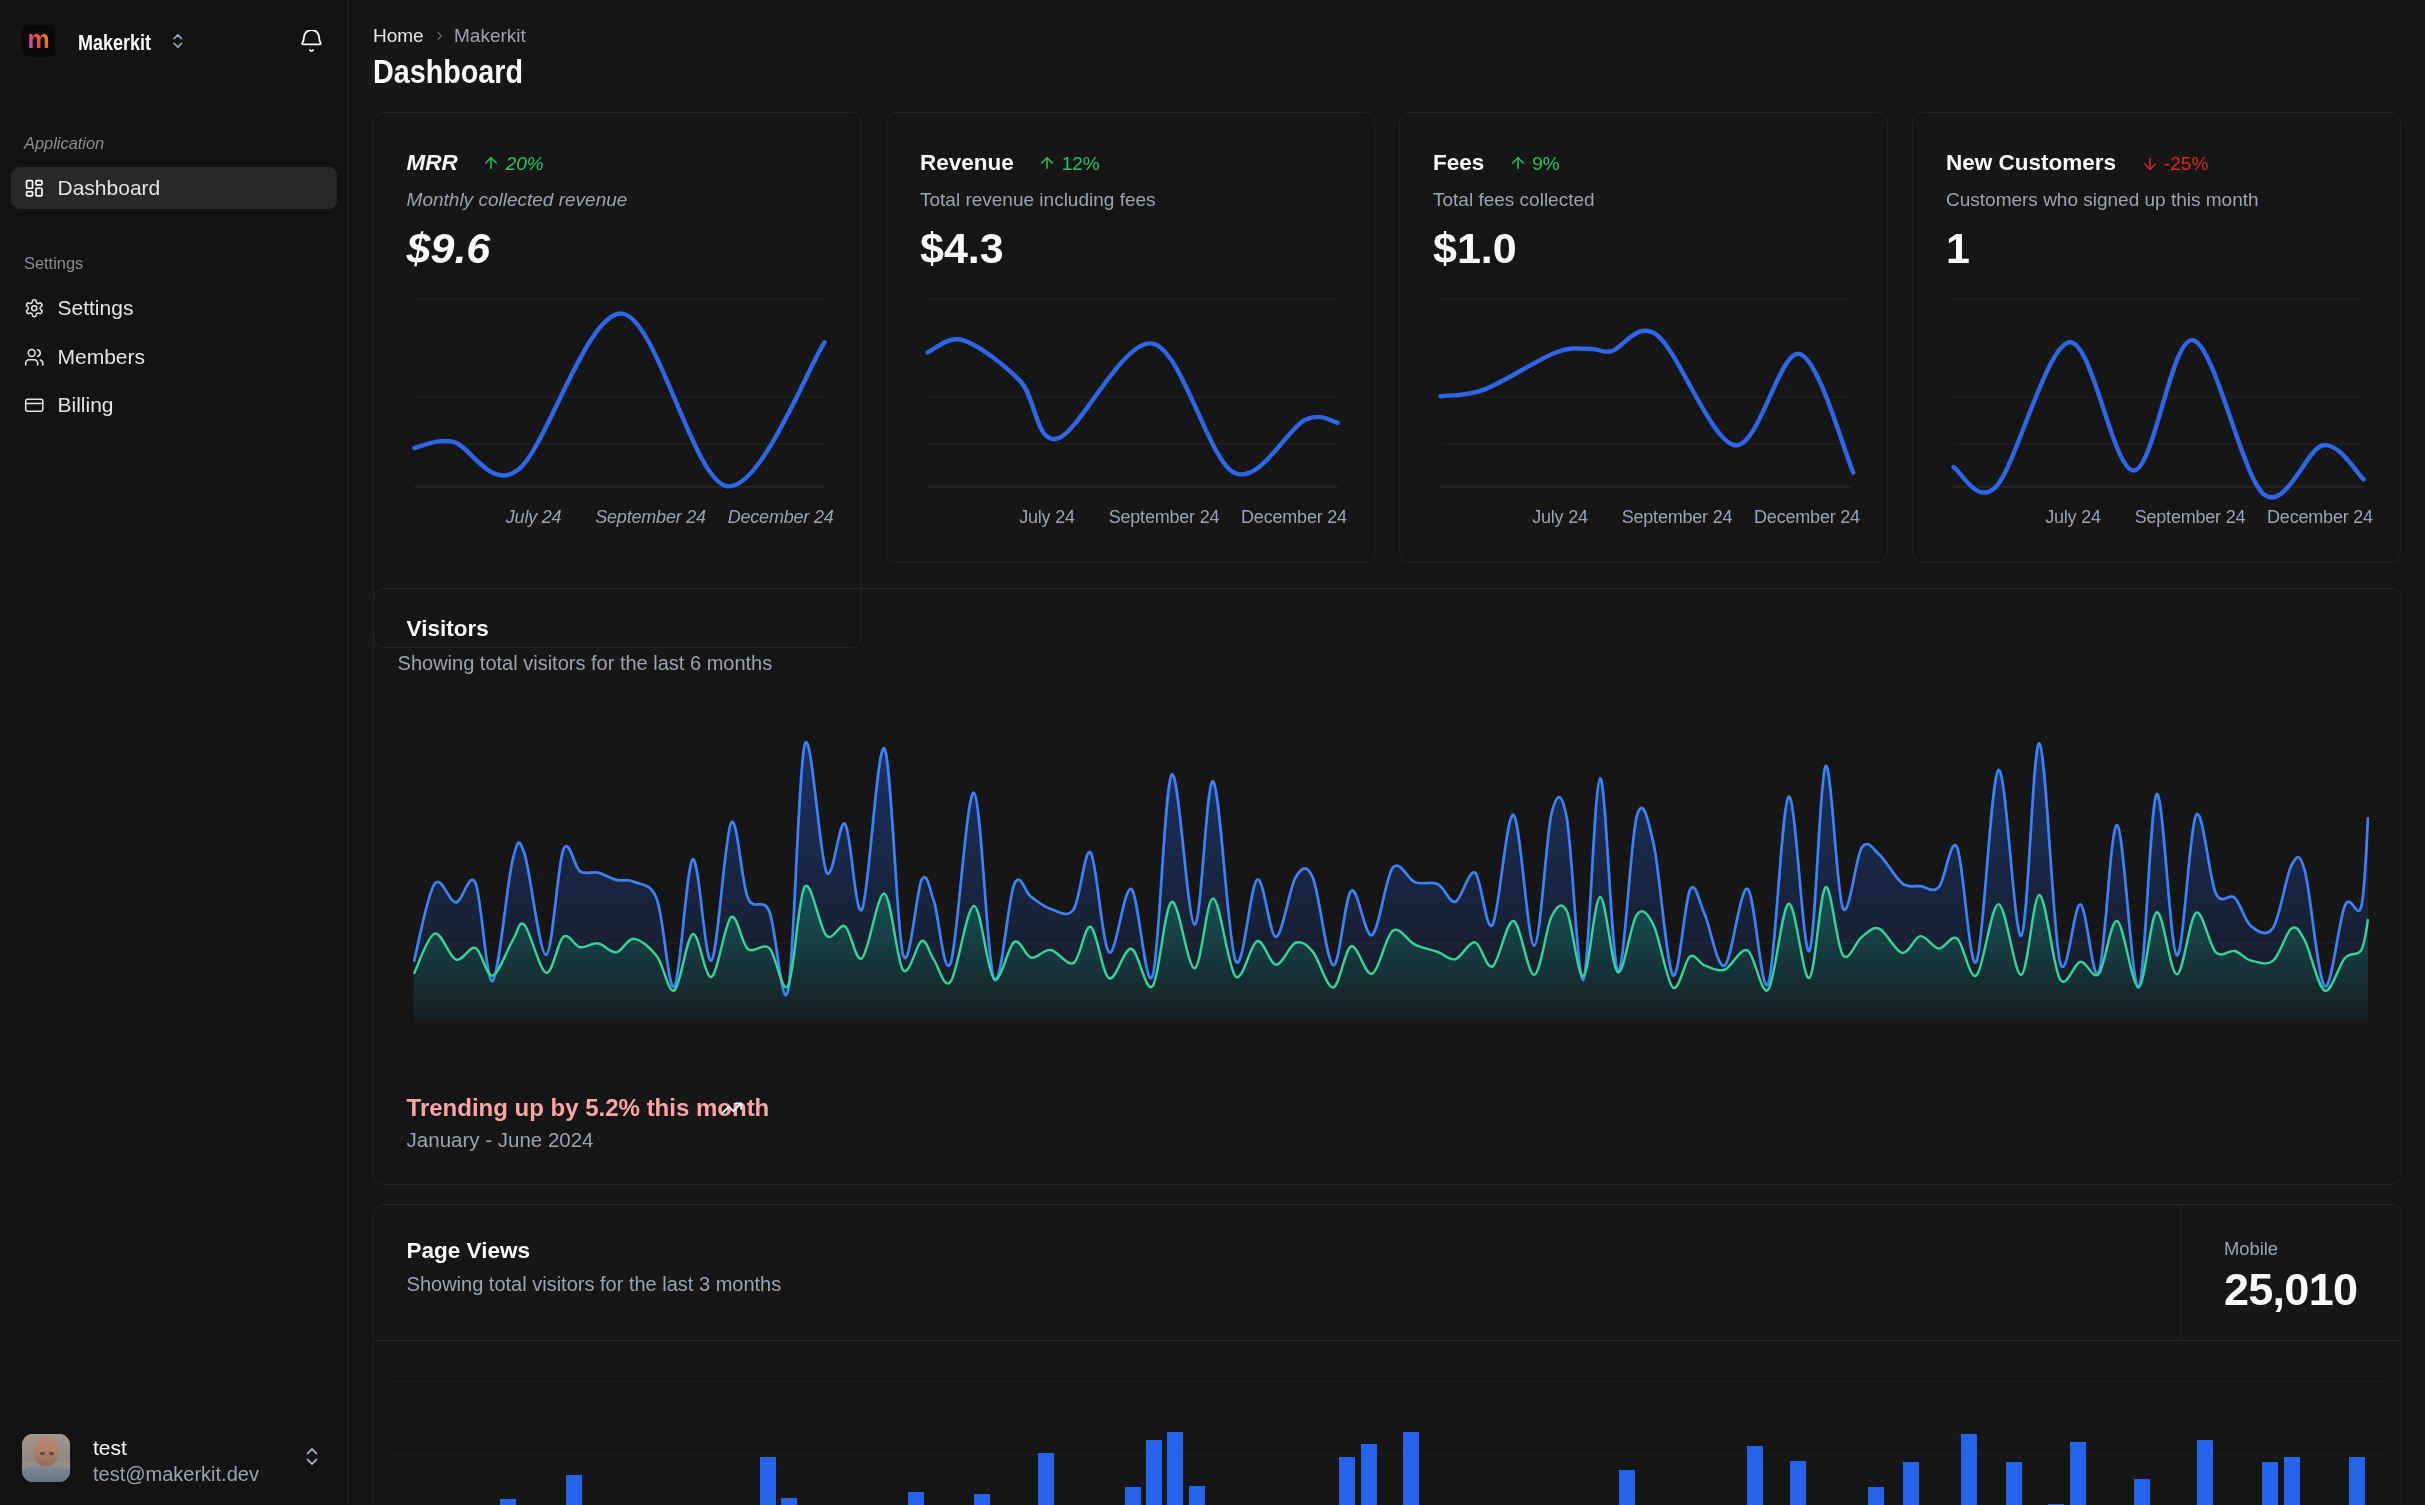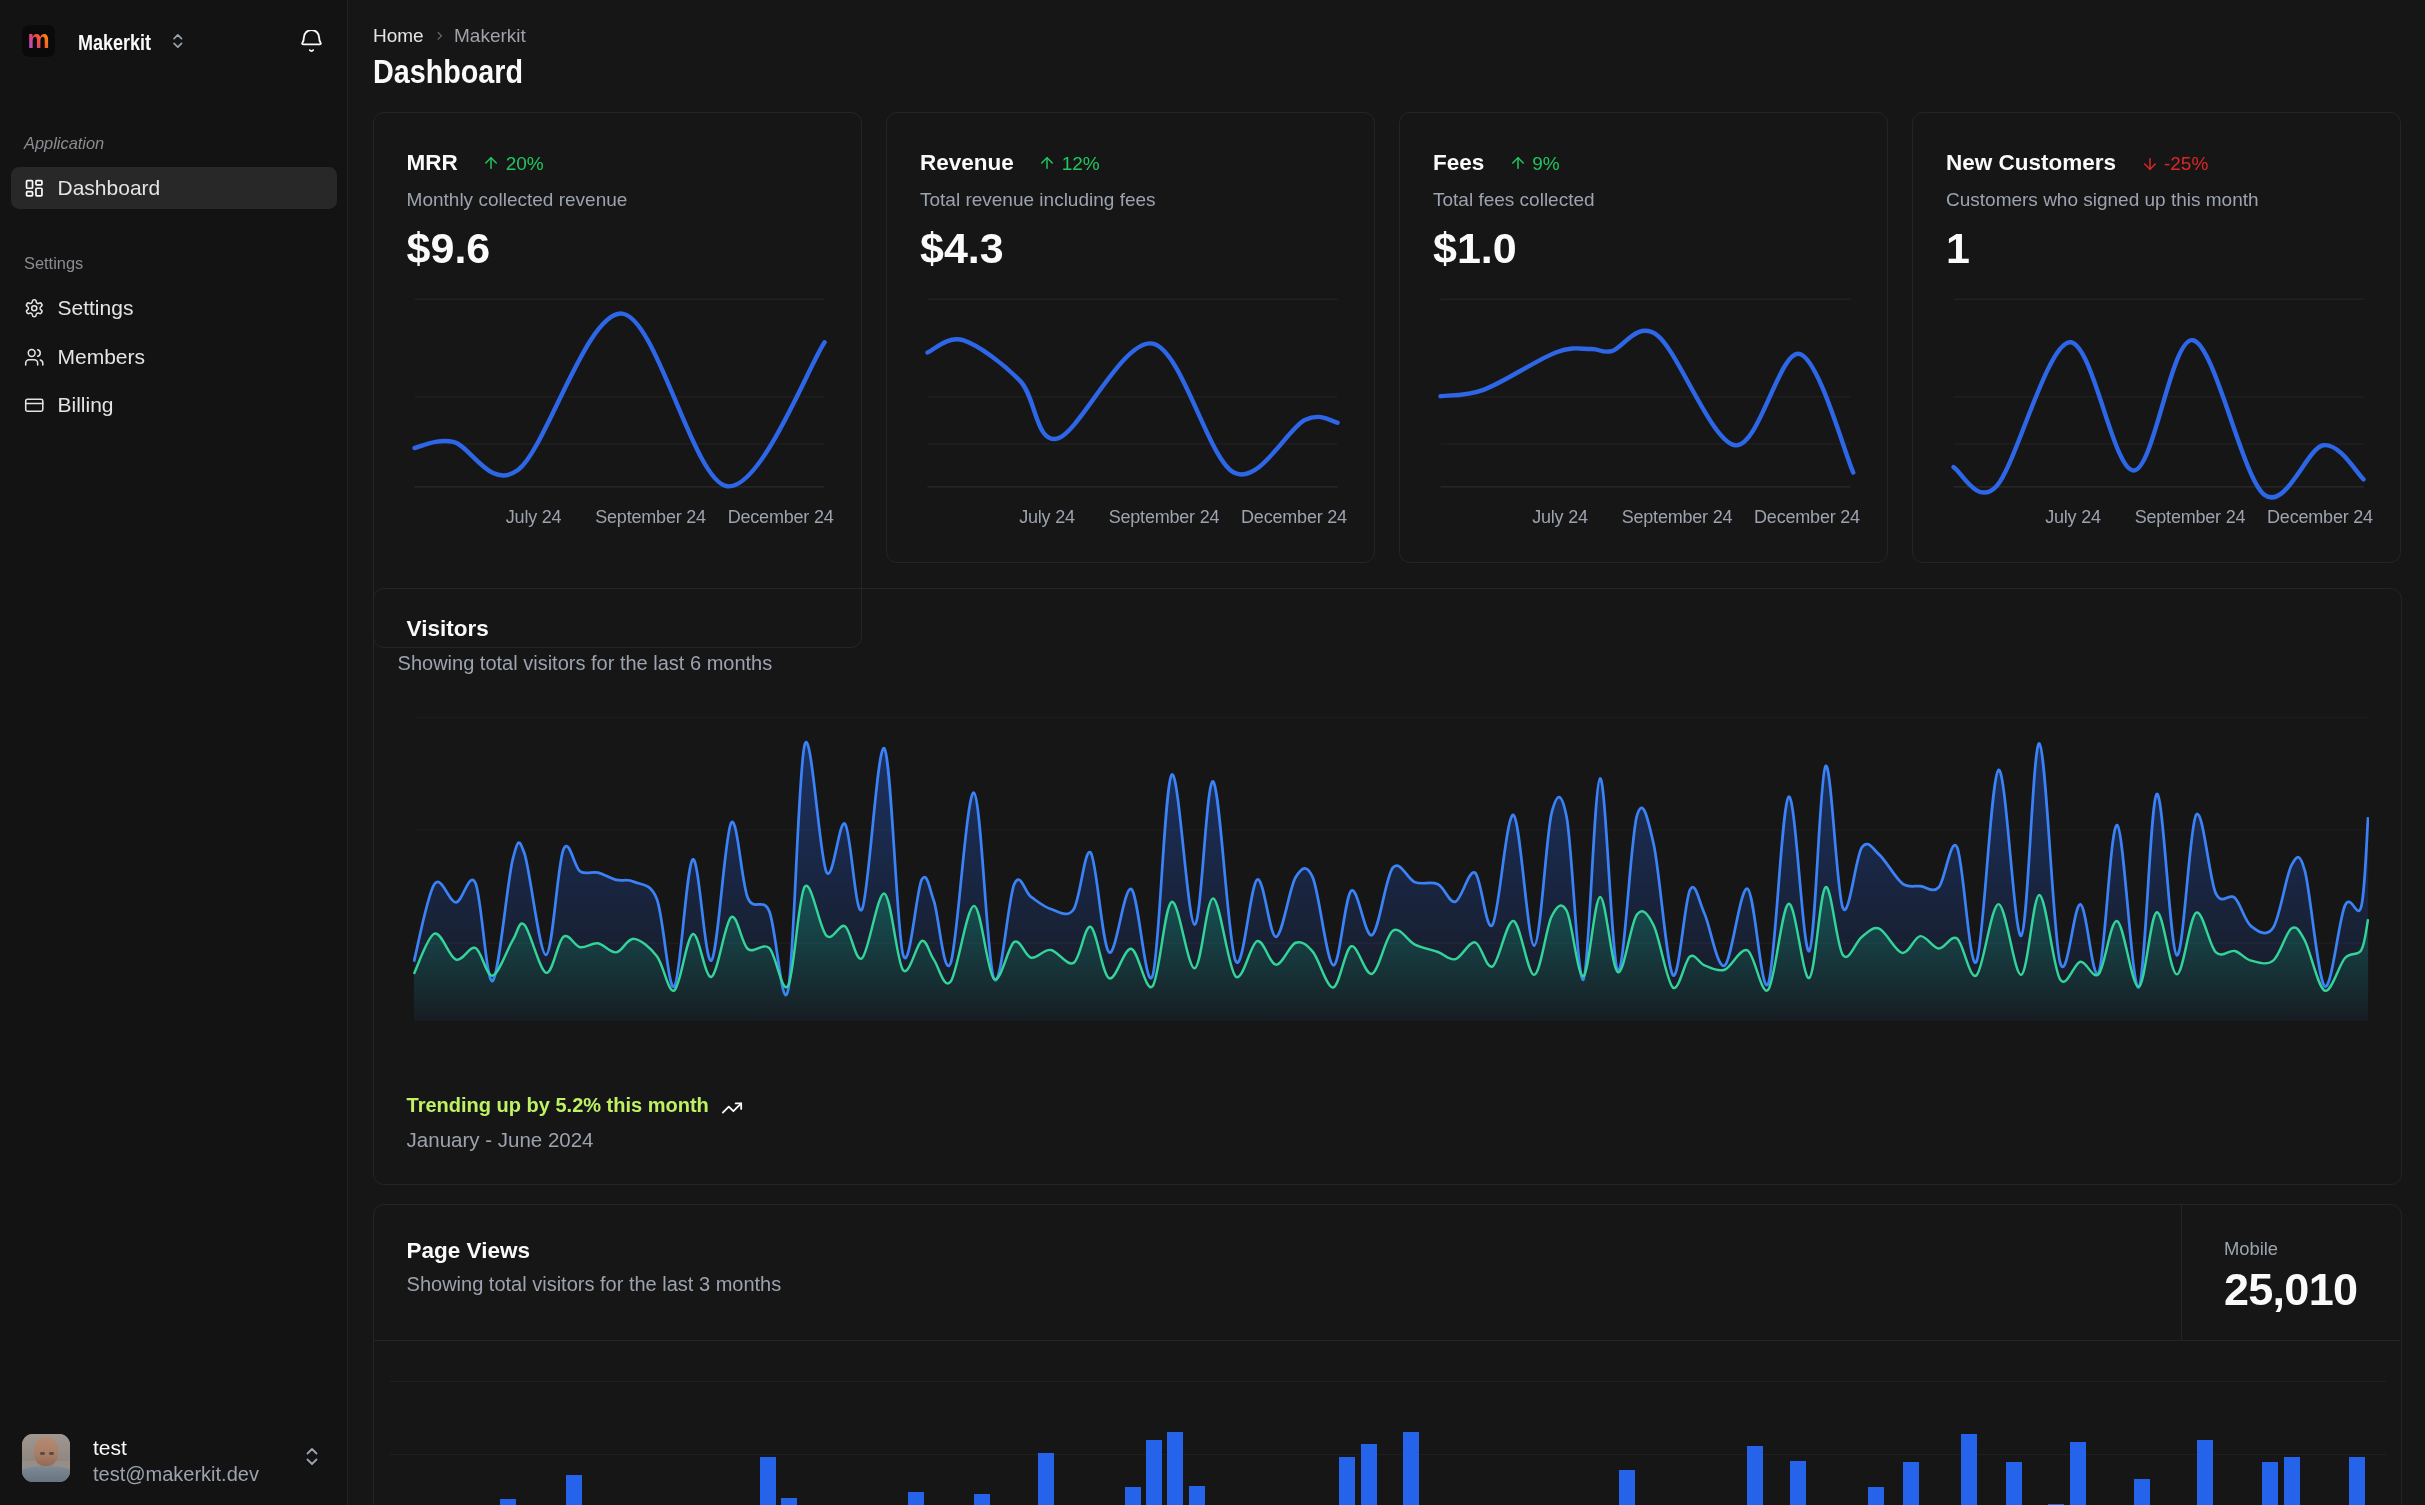--- a/index.html
+++ b/index.html
@@ -101,21 +101,21 @@
 
 <div id="main">
 
   <div class="abs" style="left:25px; top:24.6px; font-size:19px; color:#e4e4e7;">Home</div>
   <svg class="abs" style="left:85px; top:29px;" width="13.6" height="13.6" viewBox="0 0 24 24" fill="none" stroke="#71717a" stroke-width="2" stroke-linecap="round" stroke-linejoin="round">
       <path d="M9 18l6-6-6-6"></path>
     </svg>
   <div class="abs" style="left:106px; top:24.6px; font-size:19px; color:#a1a1aa;">Makerkit</div>
   <div class="abs" style="left:24.6px; top:53px; font-size:33px; font-weight:bold; color:#fafafa; transform:scaleX(0.87); transform-origin:left top;">Dashboard</div>
 
-  <div class="card" style="left:24.6px; top:112px; width:489px; height:536px;">
+  <div class="card" style="left:24.6px; top:112px; width:489px; height:536px;font-style:italic;">
     <div class="abs" style="left:33px; top:37px; white-space:nowrap;"><span class="ctitle">MRR</span><span style="display:inline-block; width:24.6px;"></span><svg style="position:relative;top:2px;" width="18" height="18" viewBox="0 0 24 24" fill="none" stroke="#22c55e" stroke-width="2" stroke-linecap="round" stroke-linejoin="round">
           <path d="M12 19V5"></path>
           <path d="m5 12 7-7 7 7"></path>
         </svg><span class="badge green">&nbsp;20%</span></div>
     <div class="abs" style="left:33px; top:76px;"><span class="csub">Monthly collected revenue</span></div>
     <div class="abs" style="left:33px; top:111px;"><span class="cval">$9.6</span></div>
     <svg class="abs" style="left:0; top:0;" width="489" height="451" viewBox="0 0 716 661">
       <line x1="59" y1="273" x2="660" y2="273" stroke="#212121" stroke-width="2"></line>
         <line x1="59" y1="416" x2="660" y2="416" stroke="#212121" stroke-width="2"></line>
         <line x1="59" y1="485" x2="660" y2="485" stroke="#212121" stroke-width="2"></line>
@@ -207,21 +207,21 @@
     </linearGradient>
   </defs>
   <line x1="0" y1="0" x2="2867" y2="0" stroke="#1f1f1f" stroke-width="2"></line>
   <line x1="0" y1="166" x2="2867" y2="166" stroke="#1d1d1d" stroke-width="2"></line>
   <line x1="0" y1="332" x2="2867" y2="332" stroke="#1d1d1d" stroke-width="2"></line>
   <path d="M0.0,359.1 C5.0,340.1 20.0,259.6 30.2,245.1 C40.5,230.6 51.6,272.2 61.6,271.9 C71.6,271.6 81.3,224.2 90.3,243.5 C99.2,262.7 106.3,393.0 115.4,387.3 C124.5,381.6 137.1,240.4 144.9,209.3 C152.7,178.1 154.0,177.0 162.2,200.3 C170.4,223.6 184.4,350.0 193.9,349.0 C203.4,348.0 210.9,215.0 219.3,194.6 C227.6,174.1 235.3,220.8 243.7,226.4 C252.1,232.0 261.0,226.3 269.9,228.4 C278.7,230.5 287.9,236.7 296.8,239.0 C305.6,241.2 312.9,237.1 322.8,241.8 C332.8,246.6 346.6,241.9 356.5,267.5 C366.4,293.1 373.4,405.2 382.1,395.4 C390.9,385.7 400.1,215.2 409.1,208.9 C418.2,202.5 427.2,366.1 436.5,357.2 C445.9,348.3 456.4,170.8 465.3,155.5 C474.2,140.2 480.6,244.0 489.9,265.5 C499.2,287.1 511.5,262.6 521.4,285.1 C531.3,307.5 540.4,441.1 549.1,400.2 C557.7,359.3 564.2,68.6 573.5,39.8 C582.9,10.9 595.3,207.6 605.1,227.1 C614.9,246.7 623.8,147.7 632.5,156.8 C641.3,165.9 648.0,300.3 657.6,281.8 C667.2,263.4 680.2,35.0 690.2,46.1 C700.2,57.2 708.5,316.6 717.6,348.7 C726.7,380.8 737.5,251.9 745.0,238.7 C752.5,225.5 755.7,249.3 762.8,269.6 C769.9,289.9 777.8,387.1 787.6,360.7 C797.4,334.3 811.0,107.2 821.6,111.1 C832.1,115.0 841.0,361.7 850.9,384.0 C860.8,406.3 871.8,265.0 880.8,245.0 C889.9,225.0 896.5,257.9 905.4,264.0 C914.3,270.0 923.9,278.5 934.3,281.6 C944.7,284.7 958.1,296.1 967.8,282.4 C977.6,268.6 984.2,188.6 992.9,199.0 C1001.6,209.5 1009.9,336.3 1019.8,345.2 C1029.8,354.1 1041.7,246.6 1052.4,252.3 C1063.0,258.1 1073.8,407.7 1083.7,379.8 C1093.6,351.9 1101.4,97.3 1111.7,84.8 C1122.0,72.2 1135.1,303.0 1145.3,304.7 C1155.5,306.3 1162.7,86.0 1172.7,94.8 C1182.7,103.6 1194.6,333.5 1205.4,357.5 C1216.1,381.5 1227.2,244.4 1237.1,238.6 C1247.0,232.7 1255.3,323.1 1264.7,322.6 C1274.2,322.0 1284.6,249.5 1293.6,235.1 C1302.6,220.7 1309.8,214.5 1318.9,236.0 C1328.1,257.6 1339.4,361.2 1348.7,364.3 C1358.1,367.5 1365.8,262.2 1375.3,254.8 C1384.8,247.4 1395.6,325.5 1405.7,319.9 C1415.9,314.2 1425.7,234.0 1436.2,221.1 C1446.6,208.2 1457.6,238.4 1468.6,242.5 C1479.6,246.5 1492.5,240.6 1502.4,245.4 C1512.3,250.1 1519.0,273.8 1528.0,271.0 C1537.1,268.2 1547.7,222.8 1556.8,228.5 C1565.9,234.1 1573.1,319.0 1582.5,304.9 C1591.9,290.8 1603.0,138.9 1613.2,143.9 C1623.3,149.0 1634.2,335.7 1643.5,335.3 C1652.9,334.8 1661.2,172.3 1669.1,141.1 C1677.1,109.9 1683.6,107.5 1691.4,148.2 C1699.1,188.9 1707.6,394.9 1715.8,385.2 C1723.9,375.5 1731.9,92.0 1740.3,89.9 C1748.7,87.7 1757.3,363.1 1766.3,372.4 C1775.2,381.7 1785.3,176.5 1794.1,145.6 C1802.8,114.7 1810.1,148.0 1818.9,186.8 C1827.7,225.7 1838.1,367.6 1847.0,378.7 C1855.8,389.8 1864.4,268.5 1872.1,253.5 C1879.9,238.5 1885.0,270.1 1893.5,288.6 C1901.9,307.1 1912.4,370.8 1922.9,364.7 C1933.4,358.6 1945.8,247.5 1956.5,251.9 C1967.2,256.3 1976.9,413.8 1986.9,391.3 C1997.0,368.9 2006.9,125.0 2016.9,117.0 C2026.9,109.0 2038.0,351.0 2047.0,343.5 C2056.0,336.0 2062.7,82.7 2071.0,72.1 C2079.2,61.6 2087.5,260.2 2096.4,280.1 C2105.3,300.0 2115.2,204.6 2124.2,191.5 C2133.1,178.5 2139.9,193.1 2149.8,201.9 C2159.7,210.6 2173.4,236.3 2183.4,244.0 C2193.5,251.6 2201.1,247.1 2210.0,248.1 C2219.0,249.0 2228.2,259.2 2237.2,249.7 C2246.2,240.3 2254.9,173.0 2264.1,191.2 C2273.3,209.4 2282.4,377.8 2292.5,358.9 C2302.6,340.0 2313.9,84.0 2324.8,77.7 C2335.7,71.3 2348.1,327.3 2358.1,320.9 C2368.1,314.4 2375.4,32.6 2384.8,39.0 C2394.3,45.4 2404.9,319.9 2414.9,359.2 C2424.9,398.5 2435.4,272.2 2444.9,274.8 C2454.4,277.4 2462.9,394.1 2471.9,374.8 C2480.9,355.4 2489.2,155.0 2498.9,158.6 C2508.6,162.3 2520.7,404.3 2530.4,396.8 C2540.0,389.2 2547.6,121.0 2556.9,113.2 C2566.2,105.3 2576.7,344.5 2586.3,349.6 C2596.0,354.7 2605.1,158.9 2614.6,143.7 C2624.1,128.4 2634.0,238.1 2643.4,258.4 C2652.9,278.6 2662.7,257.1 2671.4,265.2 C2680.0,273.3 2685.9,299.6 2695.3,306.9 C2704.7,314.3 2717.8,324.1 2727.7,309.3 C2737.6,294.4 2746.8,231.6 2754.5,217.7 C2762.3,203.8 2766.2,196.5 2774.3,226.1 C2782.4,255.6 2793.5,386.6 2803.3,395.0 C2813.1,403.4 2824.2,295.9 2833.1,276.4 C2842.1,256.9 2851.3,299.6 2857.0,278.0 C2862.6,256.4 2865.3,168.7 2867.0,146.8 L2867,446 L0,446 Z" fill="url(#bf)"></path>
   <path d="M0.0,359.1 C5.0,340.1 20.0,259.6 30.2,245.1 C40.5,230.6 51.6,272.2 61.6,271.9 C71.6,271.6 81.3,224.2 90.3,243.5 C99.2,262.7 106.3,393.0 115.4,387.3 C124.5,381.6 137.1,240.4 144.9,209.3 C152.7,178.1 154.0,177.0 162.2,200.3 C170.4,223.6 184.4,350.0 193.9,349.0 C203.4,348.0 210.9,215.0 219.3,194.6 C227.6,174.1 235.3,220.8 243.7,226.4 C252.1,232.0 261.0,226.3 269.9,228.4 C278.7,230.5 287.9,236.7 296.8,239.0 C305.6,241.2 312.9,237.1 322.8,241.8 C332.8,246.6 346.6,241.9 356.5,267.5 C366.4,293.1 373.4,405.2 382.1,395.4 C390.9,385.7 400.1,215.2 409.1,208.9 C418.2,202.5 427.2,366.1 436.5,357.2 C445.9,348.3 456.4,170.8 465.3,155.5 C474.2,140.2 480.6,244.0 489.9,265.5 C499.2,287.1 511.5,262.6 521.4,285.1 C531.3,307.5 540.4,441.1 549.1,400.2 C557.7,359.3 564.2,68.6 573.5,39.8 C582.9,10.9 595.3,207.6 605.1,227.1 C614.9,246.7 623.8,147.7 632.5,156.8 C641.3,165.9 648.0,300.3 657.6,281.8 C667.2,263.4 680.2,35.0 690.2,46.1 C700.2,57.2 708.5,316.6 717.6,348.7 C726.7,380.8 737.5,251.9 745.0,238.7 C752.5,225.5 755.7,249.3 762.8,269.6 C769.9,289.9 777.8,387.1 787.6,360.7 C797.4,334.3 811.0,107.2 821.6,111.1 C832.1,115.0 841.0,361.7 850.9,384.0 C860.8,406.3 871.8,265.0 880.8,245.0 C889.9,225.0 896.5,257.9 905.4,264.0 C914.3,270.0 923.9,278.5 934.3,281.6 C944.7,284.7 958.1,296.1 967.8,282.4 C977.6,268.6 984.2,188.6 992.9,199.0 C1001.6,209.5 1009.9,336.3 1019.8,345.2 C1029.8,354.1 1041.7,246.6 1052.4,252.3 C1063.0,258.1 1073.8,407.7 1083.7,379.8 C1093.6,351.9 1101.4,97.3 1111.7,84.8 C1122.0,72.2 1135.1,303.0 1145.3,304.7 C1155.5,306.3 1162.7,86.0 1172.7,94.8 C1182.7,103.6 1194.6,333.5 1205.4,357.5 C1216.1,381.5 1227.2,244.4 1237.1,238.6 C1247.0,232.7 1255.3,323.1 1264.7,322.6 C1274.2,322.0 1284.6,249.5 1293.6,235.1 C1302.6,220.7 1309.8,214.5 1318.9,236.0 C1328.1,257.6 1339.4,361.2 1348.7,364.3 C1358.1,367.5 1365.8,262.2 1375.3,254.8 C1384.8,247.4 1395.6,325.5 1405.7,319.9 C1415.9,314.2 1425.7,234.0 1436.2,221.1 C1446.6,208.2 1457.6,238.4 1468.6,242.5 C1479.6,246.5 1492.5,240.6 1502.4,245.4 C1512.3,250.1 1519.0,273.8 1528.0,271.0 C1537.1,268.2 1547.7,222.8 1556.8,228.5 C1565.9,234.1 1573.1,319.0 1582.5,304.9 C1591.9,290.8 1603.0,138.9 1613.2,143.9 C1623.3,149.0 1634.2,335.7 1643.5,335.3 C1652.9,334.8 1661.2,172.3 1669.1,141.1 C1677.1,109.9 1683.6,107.5 1691.4,148.2 C1699.1,188.9 1707.6,394.9 1715.8,385.2 C1723.9,375.5 1731.9,92.0 1740.3,89.9 C1748.7,87.7 1757.3,363.1 1766.3,372.4 C1775.2,381.7 1785.3,176.5 1794.1,145.6 C1802.8,114.7 1810.1,148.0 1818.9,186.8 C1827.7,225.7 1838.1,367.6 1847.0,378.7 C1855.8,389.8 1864.4,268.5 1872.1,253.5 C1879.9,238.5 1885.0,270.1 1893.5,288.6 C1901.9,307.1 1912.4,370.8 1922.9,364.7 C1933.4,358.6 1945.8,247.5 1956.5,251.9 C1967.2,256.3 1976.9,413.8 1986.9,391.3 C1997.0,368.9 2006.9,125.0 2016.9,117.0 C2026.9,109.0 2038.0,351.0 2047.0,343.5 C2056.0,336.0 2062.7,82.7 2071.0,72.1 C2079.2,61.6 2087.5,260.2 2096.4,280.1 C2105.3,300.0 2115.2,204.6 2124.2,191.5 C2133.1,178.5 2139.9,193.1 2149.8,201.9 C2159.7,210.6 2173.4,236.3 2183.4,244.0 C2193.5,251.6 2201.1,247.1 2210.0,248.1 C2219.0,249.0 2228.2,259.2 2237.2,249.7 C2246.2,240.3 2254.9,173.0 2264.1,191.2 C2273.3,209.4 2282.4,377.8 2292.5,358.9 C2302.6,340.0 2313.9,84.0 2324.8,77.7 C2335.7,71.3 2348.1,327.3 2358.1,320.9 C2368.1,314.4 2375.4,32.6 2384.8,39.0 C2394.3,45.4 2404.9,319.9 2414.9,359.2 C2424.9,398.5 2435.4,272.2 2444.9,274.8 C2454.4,277.4 2462.9,394.1 2471.9,374.8 C2480.9,355.4 2489.2,155.0 2498.9,158.6 C2508.6,162.3 2520.7,404.3 2530.4,396.8 C2540.0,389.2 2547.6,121.0 2556.9,113.2 C2566.2,105.3 2576.7,344.5 2586.3,349.6 C2596.0,354.7 2605.1,158.9 2614.6,143.7 C2624.1,128.4 2634.0,238.1 2643.4,258.4 C2652.9,278.6 2662.7,257.1 2671.4,265.2 C2680.0,273.3 2685.9,299.6 2695.3,306.9 C2704.7,314.3 2717.8,324.1 2727.7,309.3 C2737.6,294.4 2746.8,231.6 2754.5,217.7 C2762.3,203.8 2766.2,196.5 2774.3,226.1 C2782.4,255.6 2793.5,386.6 2803.3,395.0 C2813.1,403.4 2824.2,295.9 2833.1,276.4 C2842.1,256.9 2851.3,299.6 2857.0,278.0 C2862.6,256.4 2865.3,168.7 2867.0,146.8" fill="none" stroke="#3b82f6" stroke-width="4"></path>
   <path d="M0.0,377.1 C5.0,367.2 20.0,321.5 30.2,317.9 C40.5,314.4 51.6,352.4 61.6,355.9 C71.6,359.4 81.3,335.0 90.3,338.9 C99.2,342.9 106.3,381.4 115.4,379.5 C124.5,377.6 137.1,340.2 144.9,327.7 C152.7,315.3 154.0,297.1 162.2,305.0 C170.4,313.0 184.4,372.4 193.9,375.3 C203.4,378.2 210.9,328.7 219.3,322.4 C227.6,316.2 235.3,336.1 243.7,337.7 C252.1,339.3 261.0,330.8 269.9,332.0 C278.7,333.3 287.9,346.3 296.8,345.3 C305.6,344.2 312.9,324.5 322.8,325.5 C332.8,326.4 346.6,338.4 356.5,351.0 C366.4,363.6 373.4,406.5 382.1,401.1 C390.9,395.7 400.1,321.9 409.1,318.6 C418.2,315.3 427.2,385.3 436.5,381.2 C445.9,377.0 456.4,300.5 465.3,293.7 C474.2,286.8 480.6,332.8 489.9,340.4 C499.2,347.9 511.5,330.1 521.4,339.1 C531.3,348.1 540.4,409.2 549.1,394.2 C557.7,379.1 564.2,261.0 573.5,248.8 C582.9,236.6 595.3,311.1 605.1,320.8 C614.9,330.5 623.8,301.6 632.5,307.1 C641.3,312.6 648.0,361.7 657.6,353.7 C667.2,345.7 680.2,256.2 690.2,259.1 C700.2,262.0 708.5,359.6 717.6,371.2 C726.7,382.8 737.5,331.1 745.0,328.6 C752.5,326.1 755.7,346.1 762.8,356.0 C769.9,365.9 777.8,401.1 787.6,388.0 C797.4,374.8 811.0,277.8 821.6,277.1 C832.1,276.4 841.0,375.1 850.9,383.9 C860.8,392.7 871.8,335.1 880.8,330.0 C889.9,324.8 896.5,351.2 905.4,353.1 C914.3,355.1 923.9,340.4 934.3,341.7 C944.7,342.9 958.1,366.4 967.8,360.8 C977.6,355.2 984.2,304.2 992.9,307.9 C1001.6,311.7 1009.9,377.8 1019.8,383.1 C1029.8,388.5 1041.7,338.0 1052.4,340.0 C1063.0,342.0 1073.8,406.6 1083.7,395.1 C1093.6,383.6 1101.4,275.5 1111.7,271.1 C1122.0,266.7 1135.1,369.5 1145.3,368.7 C1155.5,367.8 1162.7,264.1 1172.7,266.1 C1182.7,268.0 1194.6,369.9 1205.4,380.4 C1216.1,390.8 1227.2,331.7 1237.1,328.8 C1247.0,326.0 1255.3,362.9 1264.7,363.3 C1274.2,363.7 1284.6,334.4 1293.6,331.2 C1302.6,328.1 1309.8,333.6 1318.9,344.6 C1328.1,355.5 1339.4,398.2 1348.7,396.8 C1358.1,395.4 1365.8,339.6 1375.3,336.3 C1384.8,333.0 1395.6,380.5 1405.7,376.7 C1415.9,372.9 1425.7,320.6 1436.2,313.5 C1446.6,306.3 1457.6,328.8 1468.6,334.0 C1479.6,339.2 1492.5,341.2 1502.4,344.8 C1512.3,348.4 1519.0,357.7 1528.0,355.3 C1537.1,352.9 1547.7,328.8 1556.8,330.6 C1565.9,332.3 1573.1,371.1 1582.5,365.9 C1591.9,360.6 1603.0,297.1 1613.2,299.2 C1623.3,301.3 1634.2,379.4 1643.5,378.3 C1652.9,377.2 1661.2,308.2 1669.1,292.6 C1677.1,277.0 1683.6,270.0 1691.4,284.6 C1699.1,299.3 1707.6,383.8 1715.8,380.4 C1723.9,376.9 1731.9,265.1 1740.3,264.1 C1748.7,263.1 1757.3,370.0 1766.3,374.4 C1775.2,378.7 1785.3,301.4 1794.1,290.0 C1802.8,278.6 1810.1,288.2 1818.9,306.0 C1827.7,323.8 1838.1,389.2 1847.0,396.8 C1855.8,404.4 1864.4,356.9 1872.1,351.5 C1879.9,346.1 1885.0,361.1 1893.5,364.4 C1901.9,367.6 1912.4,374.5 1922.9,370.8 C1933.4,367.1 1945.8,337.4 1956.5,342.3 C1967.2,347.2 1976.9,411.5 1986.9,400.1 C1997.0,388.7 2006.9,276.7 2016.9,273.9 C2026.9,271.0 2038.0,387.0 2047.0,383.0 C2056.0,378.9 2062.7,255.3 2071.0,249.7 C2079.2,244.1 2087.5,337.2 2096.4,349.3 C2105.3,361.5 2115.2,329.0 2124.2,322.6 C2133.1,316.1 2139.9,306.7 2149.8,310.5 C2159.7,314.4 2173.4,344.1 2183.4,346.0 C2193.5,347.8 2201.1,322.6 2210.0,321.5 C2219.0,320.5 2228.2,339.0 2237.2,339.6 C2246.2,340.2 2254.9,318.5 2264.1,325.1 C2273.3,331.6 2282.4,387.4 2292.5,378.9 C2302.6,370.5 2313.9,274.6 2324.8,274.5 C2335.7,274.4 2348.1,380.6 2358.1,378.4 C2368.1,376.1 2375.4,260.0 2384.8,261.1 C2394.3,262.1 2404.9,368.2 2414.9,384.5 C2424.9,400.8 2435.4,360.3 2444.9,359.0 C2454.4,357.7 2462.9,386.7 2471.9,376.8 C2480.9,366.9 2489.2,296.2 2498.9,299.4 C2508.6,302.6 2520.7,398.1 2530.4,395.9 C2540.0,393.8 2547.6,289.4 2556.9,286.4 C2566.2,283.3 2576.7,377.5 2586.3,377.6 C2596.0,377.8 2605.1,292.6 2614.6,287.1 C2624.1,281.7 2634.0,335.8 2643.4,345.1 C2652.9,354.5 2662.7,341.3 2671.4,343.3 C2680.0,345.4 2685.9,355.0 2695.3,357.4 C2704.7,359.7 2717.8,365.3 2727.7,357.4 C2737.6,349.6 2746.8,315.1 2754.5,310.2 C2762.3,305.3 2766.2,313.0 2774.3,328.2 C2782.4,343.4 2793.5,397.1 2803.3,401.4 C2813.1,405.6 2824.2,363.5 2833.1,353.6 C2842.1,343.7 2851.3,351.5 2857.0,342.0 C2862.6,332.5 2865.3,304.2 2867.0,296.6 L2867,446 L0,446 Z" fill="url(#gf)"></path>
   <path d="M0.0,377.1 C5.0,367.2 20.0,321.5 30.2,317.9 C40.5,314.4 51.6,352.4 61.6,355.9 C71.6,359.4 81.3,335.0 90.3,338.9 C99.2,342.9 106.3,381.4 115.4,379.5 C124.5,377.6 137.1,340.2 144.9,327.7 C152.7,315.3 154.0,297.1 162.2,305.0 C170.4,313.0 184.4,372.4 193.9,375.3 C203.4,378.2 210.9,328.7 219.3,322.4 C227.6,316.2 235.3,336.1 243.7,337.7 C252.1,339.3 261.0,330.8 269.9,332.0 C278.7,333.3 287.9,346.3 296.8,345.3 C305.6,344.2 312.9,324.5 322.8,325.5 C332.8,326.4 346.6,338.4 356.5,351.0 C366.4,363.6 373.4,406.5 382.1,401.1 C390.9,395.7 400.1,321.9 409.1,318.6 C418.2,315.3 427.2,385.3 436.5,381.2 C445.9,377.0 456.4,300.5 465.3,293.7 C474.2,286.8 480.6,332.8 489.9,340.4 C499.2,347.9 511.5,330.1 521.4,339.1 C531.3,348.1 540.4,409.2 549.1,394.2 C557.7,379.1 564.2,261.0 573.5,248.8 C582.9,236.6 595.3,311.1 605.1,320.8 C614.9,330.5 623.8,301.6 632.5,307.1 C641.3,312.6 648.0,361.7 657.6,353.7 C667.2,345.7 680.2,256.2 690.2,259.1 C700.2,262.0 708.5,359.6 717.6,371.2 C726.7,382.8 737.5,331.1 745.0,328.6 C752.5,326.1 755.7,346.1 762.8,356.0 C769.9,365.9 777.8,401.1 787.6,388.0 C797.4,374.8 811.0,277.8 821.6,277.1 C832.1,276.4 841.0,375.1 850.9,383.9 C860.8,392.7 871.8,335.1 880.8,330.0 C889.9,324.8 896.5,351.2 905.4,353.1 C914.3,355.1 923.9,340.4 934.3,341.7 C944.7,342.9 958.1,366.4 967.8,360.8 C977.6,355.2 984.2,304.2 992.9,307.9 C1001.6,311.7 1009.9,377.8 1019.8,383.1 C1029.8,388.5 1041.7,338.0 1052.4,340.0 C1063.0,342.0 1073.8,406.6 1083.7,395.1 C1093.6,383.6 1101.4,275.5 1111.7,271.1 C1122.0,266.7 1135.1,369.5 1145.3,368.7 C1155.5,367.8 1162.7,264.1 1172.7,266.1 C1182.7,268.0 1194.6,369.9 1205.4,380.4 C1216.1,390.8 1227.2,331.7 1237.1,328.8 C1247.0,326.0 1255.3,362.9 1264.7,363.3 C1274.2,363.7 1284.6,334.4 1293.6,331.2 C1302.6,328.1 1309.8,333.6 1318.9,344.6 C1328.1,355.5 1339.4,398.2 1348.7,396.8 C1358.1,395.4 1365.8,339.6 1375.3,336.3 C1384.8,333.0 1395.6,380.5 1405.7,376.7 C1415.9,372.9 1425.7,320.6 1436.2,313.5 C1446.6,306.3 1457.6,328.8 1468.6,334.0 C1479.6,339.2 1492.5,341.2 1502.4,344.8 C1512.3,348.4 1519.0,357.7 1528.0,355.3 C1537.1,352.9 1547.7,328.8 1556.8,330.6 C1565.9,332.3 1573.1,371.1 1582.5,365.9 C1591.9,360.6 1603.0,297.1 1613.2,299.2 C1623.3,301.3 1634.2,379.4 1643.5,378.3 C1652.9,377.2 1661.2,308.2 1669.1,292.6 C1677.1,277.0 1683.6,270.0 1691.4,284.6 C1699.1,299.3 1707.6,383.8 1715.8,380.4 C1723.9,376.9 1731.9,265.1 1740.3,264.1 C1748.7,263.1 1757.3,370.0 1766.3,374.4 C1775.2,378.7 1785.3,301.4 1794.1,290.0 C1802.8,278.6 1810.1,288.2 1818.9,306.0 C1827.7,323.8 1838.1,389.2 1847.0,396.8 C1855.8,404.4 1864.4,356.9 1872.1,351.5 C1879.9,346.1 1885.0,361.1 1893.5,364.4 C1901.9,367.6 1912.4,374.5 1922.9,370.8 C1933.4,367.1 1945.8,337.4 1956.5,342.3 C1967.2,347.2 1976.9,411.5 1986.9,400.1 C1997.0,388.7 2006.9,276.7 2016.9,273.9 C2026.9,271.0 2038.0,387.0 2047.0,383.0 C2056.0,378.9 2062.7,255.3 2071.0,249.7 C2079.2,244.1 2087.5,337.2 2096.4,349.3 C2105.3,361.5 2115.2,329.0 2124.2,322.6 C2133.1,316.1 2139.9,306.7 2149.8,310.5 C2159.7,314.4 2173.4,344.1 2183.4,346.0 C2193.5,347.8 2201.1,322.6 2210.0,321.5 C2219.0,320.5 2228.2,339.0 2237.2,339.6 C2246.2,340.2 2254.9,318.5 2264.1,325.1 C2273.3,331.6 2282.4,387.4 2292.5,378.9 C2302.6,370.5 2313.9,274.6 2324.8,274.5 C2335.7,274.4 2348.1,380.6 2358.1,378.4 C2368.1,376.1 2375.4,260.0 2384.8,261.1 C2394.3,262.1 2404.9,368.2 2414.9,384.5 C2424.9,400.8 2435.4,360.3 2444.9,359.0 C2454.4,357.7 2462.9,386.7 2471.9,376.8 C2480.9,366.9 2489.2,296.2 2498.9,299.4 C2508.6,302.6 2520.7,398.1 2530.4,395.9 C2540.0,393.8 2547.6,289.4 2556.9,286.4 C2566.2,283.3 2576.7,377.5 2586.3,377.6 C2596.0,377.8 2605.1,292.6 2614.6,287.1 C2624.1,281.7 2634.0,335.8 2643.4,345.1 C2652.9,354.5 2662.7,341.3 2671.4,343.3 C2680.0,345.4 2685.9,355.0 2695.3,357.4 C2704.7,359.7 2717.8,365.3 2727.7,357.4 C2737.6,349.6 2746.8,315.1 2754.5,310.2 C2762.3,305.3 2766.2,313.0 2774.3,328.2 C2782.4,343.4 2793.5,397.1 2803.3,401.4 C2813.1,405.6 2824.2,363.5 2833.1,353.6 C2842.1,343.7 2851.3,351.5 2857.0,342.0 C2862.6,332.5 2865.3,304.2 2867.0,296.6" fill="none" stroke="#34d399" stroke-width="3.6"></path>
 </svg>
-    <div class="abs" style="left:33px; top:505px; font-size:20px; font-weight:bold; color:#bef264;">Trending up by 5.2% this month</div>
+    <div class="abs" style="left:33px; top:505px; font-size:24px; font-weight:bold; color:#fca5a5;">Trending up by 5.2% this month</div>
     <svg class="abs" style="left:347px; top:508px;" width="22" height="22" viewBox="0 0 24 24" fill="none" stroke="#fafafa" stroke-width="2" stroke-linecap="round" stroke-linejoin="round">
         <path d="M16 7h6v6"></path>
         <path d="m22 7-8.5 8.5-5-5L2 17"></path>
       </svg>
     <div class="abs" style="left:33px; top:539px; font-size:20.5px; color:#9ca3af;">January - June 2024</div>
   </div>
 
   <div class="card" style="left:24.6px; top:1204px; width:2029px; height:341px;">
     <div class="abs" style="left:0; top:0; width:2026px; height:136px; border-bottom:1.4px solid #242424;"></div>
     <div class="abs" style="left:33px; top:33px; font-size:22.5px; font-weight:bold; color:#fafafa;">Page Views</div>

